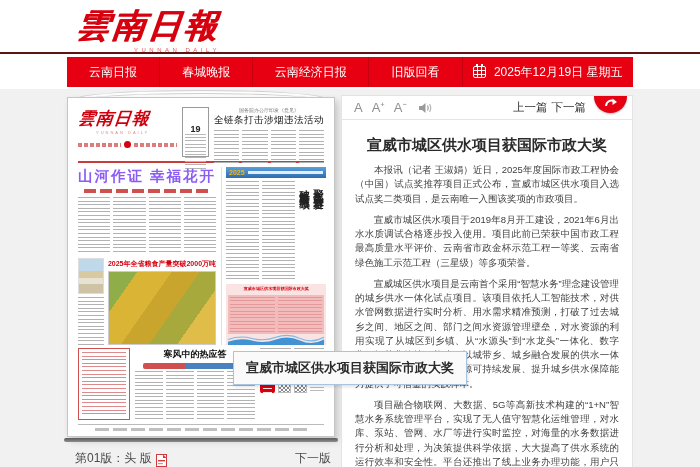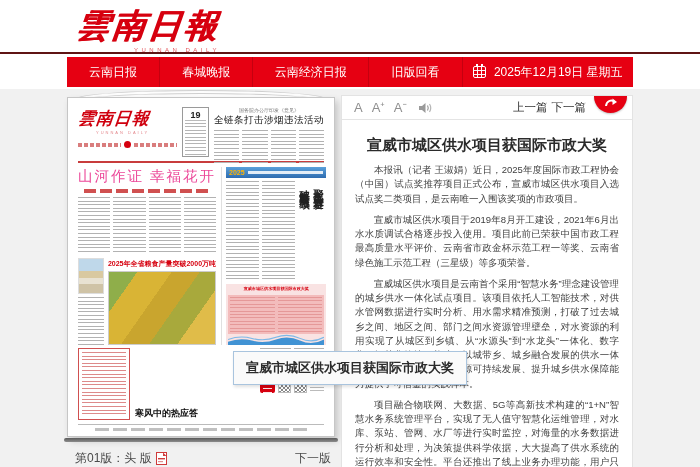--- a/index.html
+++ b/index.html
@@ -36,37 +36,37 @@
   .curl.c2 { top:-4px; }
   .paper { position:relative; width:268px; height:340px; background:#fff; border:1px solid #c6c6c6; box-shadow:3px 4px 7px rgba(0,0,0,.18); padding:9px 10px 6px; cursor:pointer; }
 
   .np-masthead { display:flex; gap:5px; height:50px; }
   .np-left { width:42%; }
   .np-logo { font-family:"DejaVu Serif", serif; font-style:italic; font-weight:bold; font-size:17px; color:#cf000e; letter-spacing:1px; transform:skewX(-6deg); }
   .np-logo-sub { font-size:4px; color:#e4888d; letter-spacing:2px; margin-left:18px; }
   .np-slogan { margin-top:6px; display:flex; align-items:center; gap:3px; }
   .np-slogan .bar { height:4px; flex:1; background:repeating-linear-gradient(to right,#d97d7d 0 4px, transparent 4px 6px); }
   .np-seal { width:7px; height:7px; border-radius:50%; background:#d6000f; }
-  .np-datebox { width:28px; border:1px solid #9a9a9a; padding:2px 2px; text-align:center; }
+  .np-datebox { width:28px; border:1px solid #9a9a9a; padding:16px 2px; text-align:center; }
   .np-day { font-size:9px; font-weight:bold; color:#222; border-bottom:1px solid #bbb; }
   .np-datebox .mini { margin-top:2px; height:34px; background:repeating-linear-gradient(to bottom,#b5b5b5 0 1px, transparent 1px 3.4px); }
   .np-headline-block { flex:1; }
   .np-kicker { font-size:5px; color:#777; text-align:center; }
   .np-h1 { font-size:9.5px; font-weight:normal; color:#111; text-align:center; letter-spacing:.5px; margin:1px 0 3px; white-space:nowrap; }
   .cols { display:flex; gap:3px; }
   .cols .tx { flex:1; background:repeating-linear-gradient(to bottom,#b2b2b2 0 1px, transparent 1px 3.6px); }
   .cols.pink .tx { background:repeating-linear-gradient(to bottom,#e59898 0 1px, transparent 1px 3.4px); }
   .cols.red .tx { background:repeating-linear-gradient(to bottom,#dd8a8a 0 1px, transparent 1px 3.6px); }
   .np-headline-block .cols { height:33px; }
 
   .np-rule { height:2px; background:#c83c3c; margin:4px 0 4px; }
 
   .np-mid { display:flex; gap:5px; height:178px; }
   .np-mid-left { width:63%; display:flex; flex-direction:column; }
-  .np-main-hl { font-size:14.5px; font-weight:normal; color:#ec4899; text-align:left; letter-spacing:2px; white-space:nowrap; }
+  .np-main-hl { font-size:14.5px; font-weight:bold; color:#8b5cf6; text-align:left; letter-spacing:2px; white-space:nowrap; }
   .np-subhead { height:4px; margin:3px auto 4px; width:92%; background:repeating-linear-gradient(to right,#d05050 0 12px, transparent 12px 16px); }
   .np-mid-left .body-cols { height:56px; }
   .np-photos { flex:1; display:flex; gap:4px; margin-top:5px; }
   .np-photo-col { width:28%; display:flex; flex-direction:column; gap:3px; }
   .np-photo-sm { height:36px; background:linear-gradient(to bottom,#bfd8ea 0 35%, #d9c9a0 35% 55%, #e8e2d2 55% 75%, #cfc3a6 75%); border:1px solid #ddd; }
   .np-photo-col .cols { flex:1; }
   .np-photo-main { flex:1; display:flex; flex-direction:column; }
   .np-photo-hl { font-size:7px; font-weight:bold; color:#d6000f; text-align:center; white-space:nowrap; padding:1px 0 2px; }
   .np-photo-lg { flex:1; border:1px solid #ccc; background:
       linear-gradient(125deg, #8fae4a 0 18%, #d9b435 18% 40%, #c9a52e 40% 58%, #a8a93c 58% 76%, #e0bc49 76%);
@@ -79,36 +79,36 @@
   .np-vert-row .cols { flex:1; }
   .np-vert { writing-mode:vertical-rl; font-size:10.5px; font-weight:bold; color:#222; letter-spacing:2px; line-height:14px; }
   .np-highlight { flex:1; margin-top:3px; background:#f9e3e3; padding:2px 2px 0; display:flex; flex-direction:column; }
   .np-hl-title { font-size:6px; font-weight:bold; color:#d6000f; white-space:nowrap; transform:scale(.68); transform-origin:0 0; width:148%; text-align:center; }
   .np-highlight .cols { flex:1; margin-top:0px; background:#f3bcbc; padding:2px; }
   .np-wave { display:block; width:100%; height:11px; }
 
   .np-bottom { display:flex; gap:5px; height:72px; margin-top:3px; }
   .np-box-red { width:52px; border:1px solid #d05050; padding:3px; }
   .np-box-red .cols { height:100%; }
-  .np-bottom-mid { flex:1; display:flex; flex-direction:row;align-items:flex-end; }
+  .np-bottom-mid { flex:1; display:flex; flex-direction:column; }
   .np-h2 { font-size:9px; font-weight:bold; color:#111; text-align:center; }
   .np-subbanner { height:6px; margin:2px 8px; background:linear-gradient(to right,#d05050 0 40%, #4a82c0 40%); border-radius:2px; }
   .np-bottom-mid .cols { flex:1; }
   .np-bottom-right { width:64px; display:flex; flex-direction:column; }
   .np-bottom-right .cols { height:26px; }
   .np-qr-row { margin-top:4px; display:flex; align-items:flex-end; gap:3px; }
   .qr-red { width:15px; height:15px; background:#d6000f; border-radius:2px; background-image:repeating-linear-gradient(to bottom, transparent 0 3px, rgba(255,255,255,.9) 3px 4px); background-size:9px 100%; background-repeat:no-repeat; background-position:3px 3px; }
   .qr { width:13px; height:13px; border:1px solid #bbb; background:repeating-conic-gradient(#888 0 25%, #fff 0 50%); background-size:4px 4px; }
   .qr-tx { flex:1; height:12px; background:repeating-linear-gradient(to bottom,#bbb 0 1px, transparent 1px 3px); }
   .np-footer { border-top:1px solid #bbb; margin-top:4px; padding-top:3px; }
   .np-footer .ln { height:3px; width:86%; margin:0 auto; background:repeating-linear-gradient(to right,#c0c0c0 0 14px, transparent 14px 18px); }
 
   .paper-base { position:absolute; left:-3px; top:341px; width:274px; height:4px; background:linear-gradient(to bottom,#5a5a5a,#8c8c8c); border-radius:2px; }
   .pager-bar { position:absolute; left:0; top:352px; width:268px; height:18px; display:flex; align-items:center; font-size:12px; color:#4a4a4a; }
-  .page-label { display:flex; align-items:center; gap:4px; padding-left:8px; }
+  .page-label { display:flex; align-items:flex-end; gap:4px; padding-left:8px; }
   .pdf-icon { width:11px; height:13px; display:inline-block; cursor:pointer; }
   .next-page { margin-left:auto; padding-right:4px; color:#4a4a4a; text-decoration:none; cursor:pointer; }
 
   
   .article-panel { position:absolute; left:341px; top:95px; width:292px; height:372px; background:#fff; border:1px solid #e3e3e3; border-bottom:none; }
   .toolbar { height:24px; display:flex; align-items:center; border-bottom:1px solid #e4e4e4; padding:0 46px 0 12px; }
   .font-controls { display:flex; align-items:flex-end; gap:9px; color:#8f8f8f; }
   .fc { font-size:13px; cursor:pointer; line-height:1; }
   .speaker { display:flex; align-items:center; cursor:pointer; margin-left:2px; }
   .prevnext { margin-left:auto; display:flex; gap:4px; font-size:11.5px; color:#333; }

